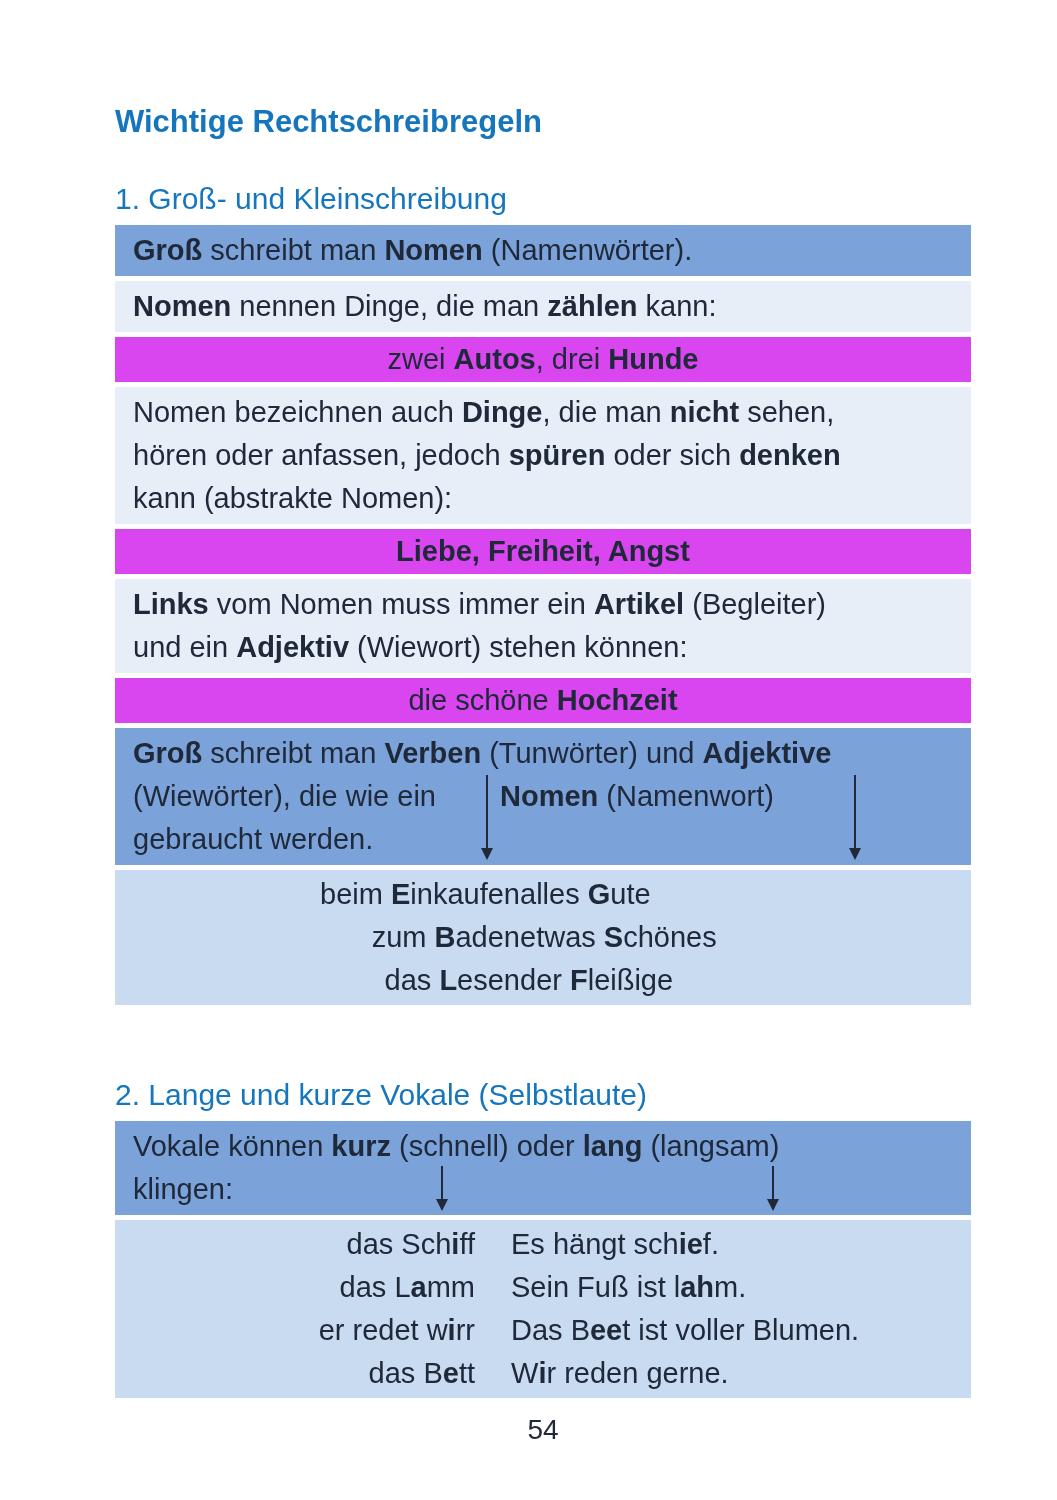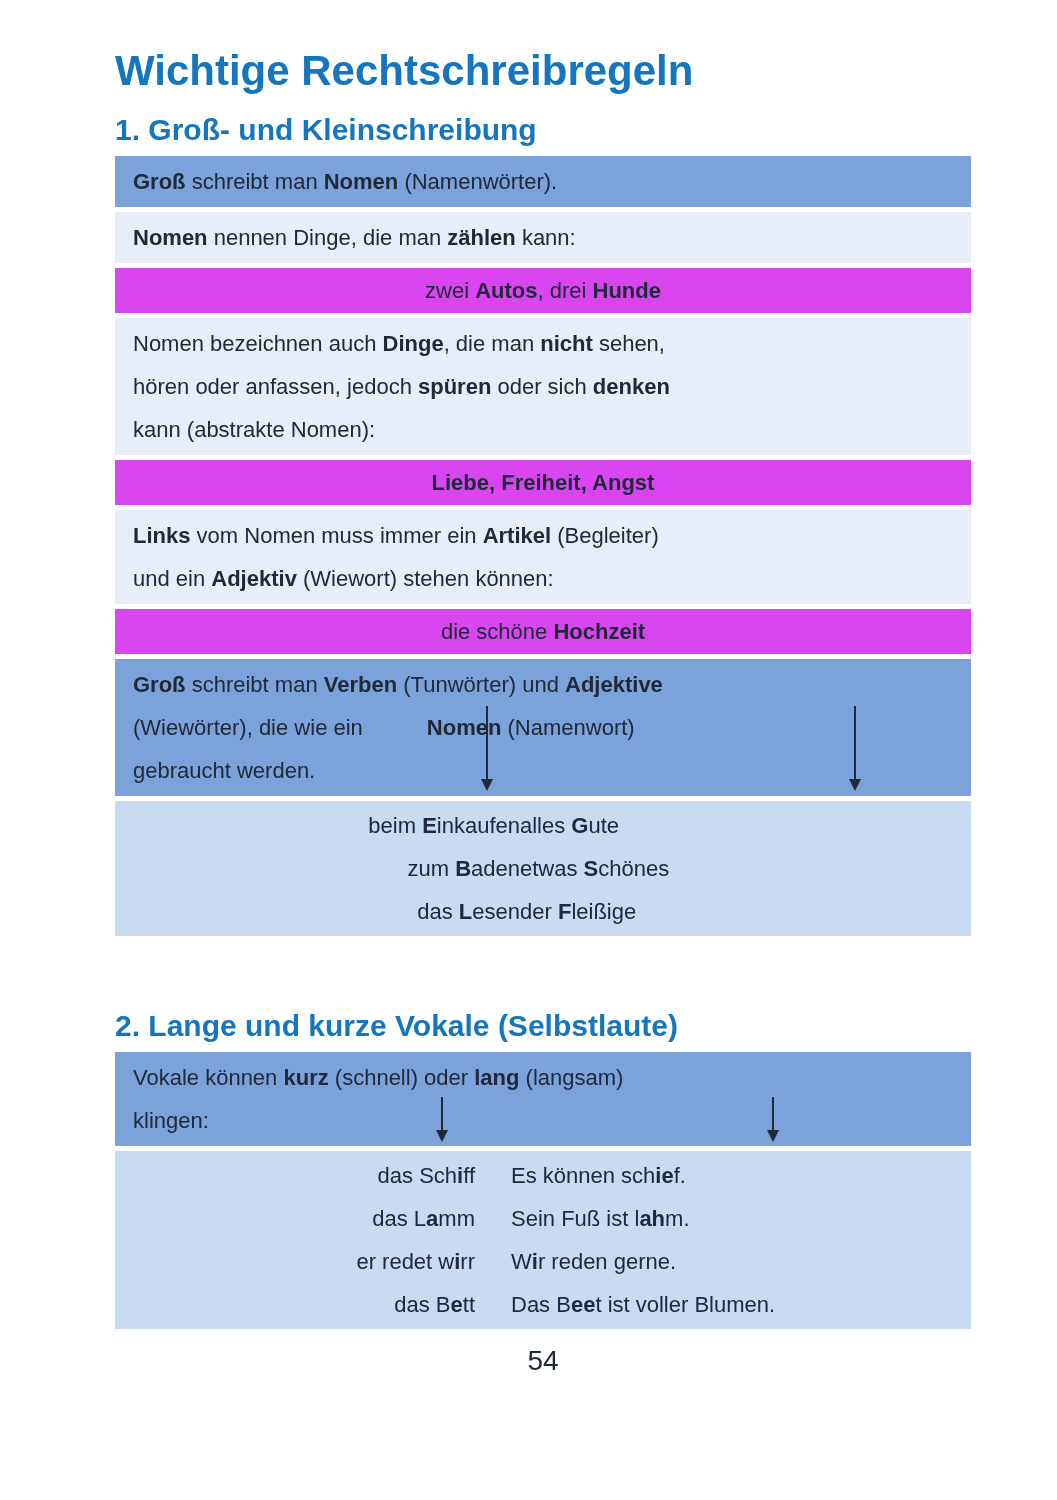--- a/index.html
+++ b/index.html
@@ -7,33 +7,33 @@
     position:relative;
     width:1057px; height:1500px;
     background:#ffffff;
     font-family:"Liberation Sans", sans-serif;
     color:#20293a;
     overflow:hidden;
   }
   .content { margin-left:115px; width:856px; }
 
   .title {
-    margin:0; padding-top:52px;
-    font-size:42px; line-height:37px; font-weight:bold;
+    margin:0; padding-top:103px;
+    font-size:31px; line-height:37px; font-weight:bold;
     color:#1576bd;
   }
   .section-heading {
-    margin:23px 0 9px 0;
-    font-size:30px; line-height:35px; font-weight:bold;
+    margin:41px 0 9px 0;
+    font-size:30px; line-height:35px; font-weight:normal;
     color:#1576bd;
   }
   .section-heading.second { margin-top:72px; }
 
   .row {
-    font-size:22px; line-height:43px;
+    font-size:29px; line-height:43px;
     padding:4px 18px;
     margin-bottom:5px;
     position:relative;
   }
   .row.dark   { background:#7ba3d9; }
   .row.pale   { background:#e7eef8; }
   .row.center { background:#d946ef; text-align:center; padding:1px 18px; }
   .row.block  { background:#c9dbf0; padding:3px 0; }
 
   .cols { display:grid; }
@@ -125,23 +125,23 @@
     </div>
 
     <div class="row block cols vowels">
       <div class="col-left">
           <div><span>das Sch</span><b>i</b><span>ff</span></div>
           <div><span>das L</span><b>a</b><span>mm</span></div>
           <div><span>er redet w</span><b>i</b><span>rr</span></div>
           <div><span>das B</span><b>e</b><span>tt</span></div>
         </div>
       <div class="col-right">
-          <div><span>Es können sch</span><b>ie</b><span>f.</span></div>
+          <div><span>Es hängt sch</span><b>ie</b><span>f.</span></div>
           <div><span>Sein Fuß ist l</span><b>ah</b><span>m.</span></div>
+          <div><span>Das B</span><b>ee</b><span>t ist voller Blumen.</span></div>
           <div><span>W</span><b>i</b><span>r reden gerne.</span></div>
-          <div><span>Das B</span><b>ee</b><span>t ist voller Blumen.</span></div>
         </div>
     </div>
 
     <div class="page-number">54</div>
 
   </div>
 </div>
 
 </body></html>

